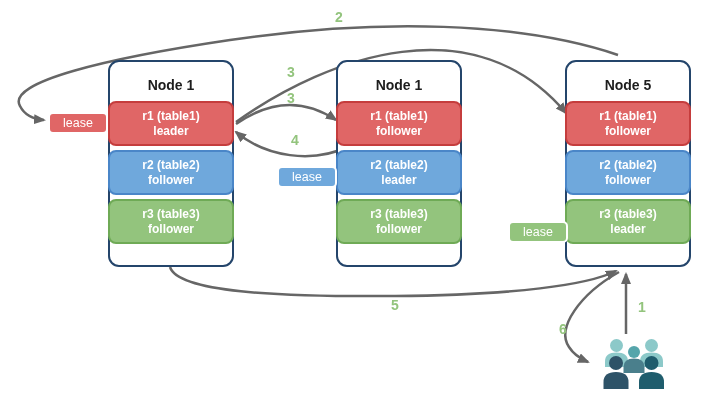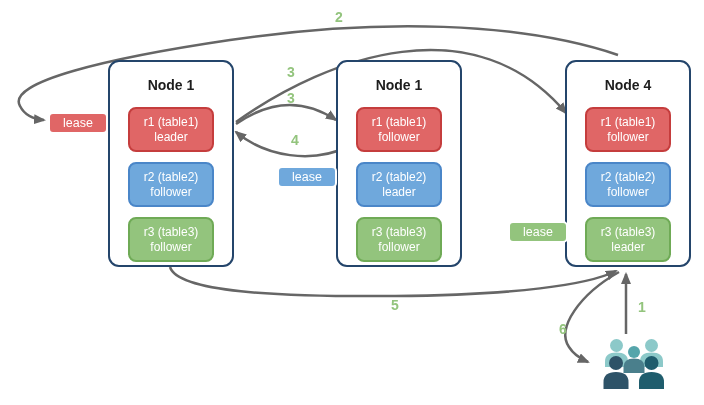--- a/index.html
+++ b/index.html
@@ -10,23 +10,23 @@
   
   .node{
     position:absolute;top:60px;width:126px;height:207px;box-sizing:border-box;
     background:#ffffff;border:2px solid var(--node-border);border-radius:11px;
     display:flex;flex-direction:column;align-items:center;padding-top:12px;
   }
   .node-title{
     font-size:14px;font-weight:bold;color:#1d1d1d;height:23px;line-height:23px;
   }
   .replica{
-    box-sizing:border-box;width:86px;height:45px;margin-top:10px;border-radius:8px;
+    box-sizing:border-box;width:126px;height:45px;margin-top:4px;border-radius:8px;
     border:2px solid;display:flex;flex-direction:column;align-items:center;justify-content:center;
-    color:#ffffff;font-size:12px;line-height:15px;text-align:center;flex:none;
+    color:#ffffff;font-size:12px;line-height:15px;text-align:center;flex:none;font-weight:bold;
   }
   .replica:first-of-type{margin-top:4px;}
   .c-red{background:var(--replica-red);border-color:var(--replica-red-border);}
   .c-blue{background:var(--replica-blue);border-color:var(--replica-blue-border);}
   .c-green{background:var(--replica-green);border-color:var(--replica-green-border);}
   
   .lease{
     position:absolute;box-sizing:border-box;width:60px;height:22px;border-radius:5px;
     border:2px solid;display:flex;align-items:center;justify-content:center;
     color:#ffffff;font-size:12.5px;text-align:right;
@@ -106,21 +106,21 @@
       <div>r2 (table2)</div>
       <div>leader</div>
     </div>
     <div class="replica c-green">
       <div>r3 (table3)</div>
       <div>follower</div>
     </div>
   </div>
 
   <div class="node" style="left:565px">
-    <div class="node-title">Node 4</div>
+    <div class="node-title">Node 5</div>
     <div class="replica c-red">
       <div>r1 (table1)</div>
       <div>follower</div>
     </div>
     <div class="replica c-blue">
       <div>r2 (table2)</div>
       <div>follower</div>
     </div>
     <div class="replica c-green">
       <div>r3 (table3)</div>

